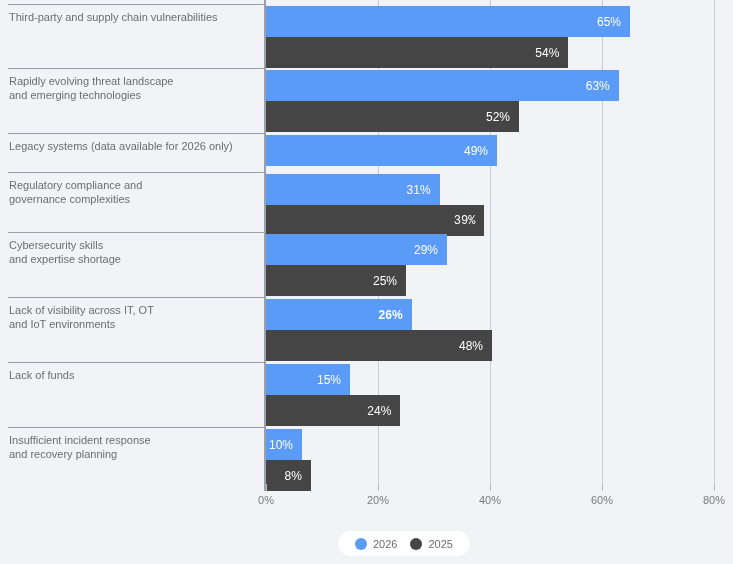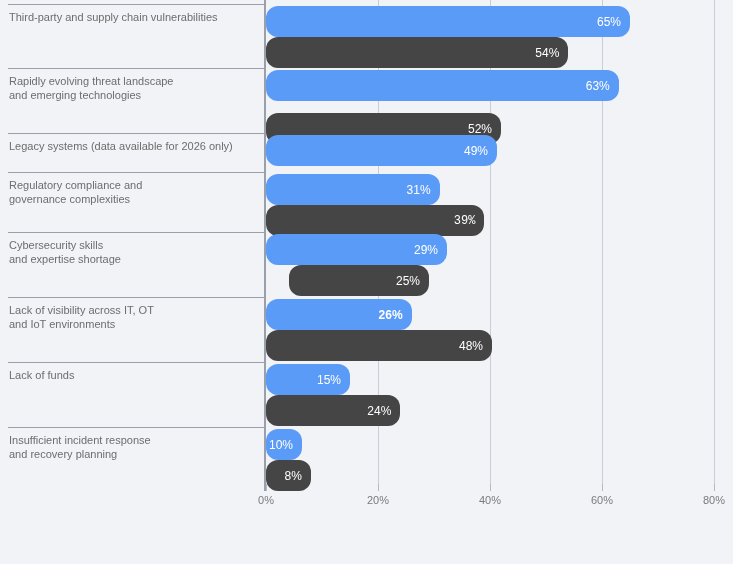--- a/index.html
+++ b/index.html
@@ -68,21 +68,20 @@
 
   
   .bar {
     position: absolute;
     left: 266px;
     height: 31px;
     box-sizing: border-box;
     display: flex;
     align-items: center;
     justify-content: flex-end;
-    border-radius: 12px;
   }
   .bar.s2026 { background: #5b9bf8; }
   .bar.s2025 { background: #454545; }
   .bar-value {
     font-size: 12px;
     color: #ffffff;
     padding-right: 9px;
     white-space: nowrap;
   }
 
@@ -157,21 +156,21 @@
             <span class="bar-value">54%</span>
           </div>
         </div>
         <div class="cat-row" style="top: 68px;">
           <div class="row-separator"></div>
           <div class="cat-label">Rapidly evolving threat landscape
 and emerging technologies</div>
           <div class="bar s2026" style="top: 2px; width: 352.8px;">
             <span class="bar-value">63%</span>
           </div>
-          <div class="bar s2025" style="top: 33px; width: 235px; margin-top: 12px;">
+          <div class="bar s2025" style="top: 33px; width: 253px;">
             <span class="bar-value">52%</span>
           </div>
         </div>
         <div class="cat-row" style="top: 133px;">
           <div class="row-separator"></div>
           <div class="cat-label">Legacy systems (data available for 2026 only)</div>
           <div class="bar s2026" style="top: 2px; width: 231px;">
             <span class="bar-value">49%</span>
           </div>
         </div>
@@ -186,21 +185,21 @@
             <span class="bar-value">39%</span>
           </div>
         </div>
         <div class="cat-row" style="top: 232px;">
           <div class="row-separator"></div>
           <div class="cat-label">Cybersecurity skills
 and expertise shortage</div>
           <div class="bar s2026" style="top: 2px; width: 181px;">
             <span class="bar-value">29%</span>
           </div>
-          <div class="bar s2025" style="top: 33px; width: 140px; margin-left: 23px;">
+          <div class="bar s2025" style="top: 33px; width: 140px;">
             <span class="bar-value">25%</span>
           </div>
         </div>
         <div class="cat-row" style="top: 297px;">
           <div class="row-separator"></div>
           <div class="cat-label">Lack of visibility across IT, OT
 and IoT environments</div>
           <div class="bar s2026" style="top: 2px; width: 145.6px; font-weight: bold;">
             <span class="bar-value">26%</span>
           </div>
@@ -238,14 +237,24 @@
       <div class="tick-mark" style="left: 378px;"></div>
       <div class="tick-label" style="left: 378px;">20%</div>
       <div class="tick-mark" style="left: 490px;"></div>
       <div class="tick-label" style="left: 490px;">40%</div>
       <div class="tick-mark" style="left: 602px;"></div>
       <div class="tick-label" style="left: 602px;">60%</div>
       <div class="tick-mark" style="left: 714px;"></div>
       <div class="tick-label" style="left: 714px;">80%</div>
     </div>
 
+  <div class="legend">
+    <div class="legend-item">
+      <span class="legend-swatch" style="background: rgb(91, 155, 248);"></span>
+      <span class="legend-label">2026</span>
+    </div>
+    <div class="legend-item">
+      <span class="legend-swatch" style="background: rgb(69, 69, 69);"></span>
+      <span class="legend-label">2025</span>
+    </div>
+  </div>
 
 </div>
 
 </body></html>

